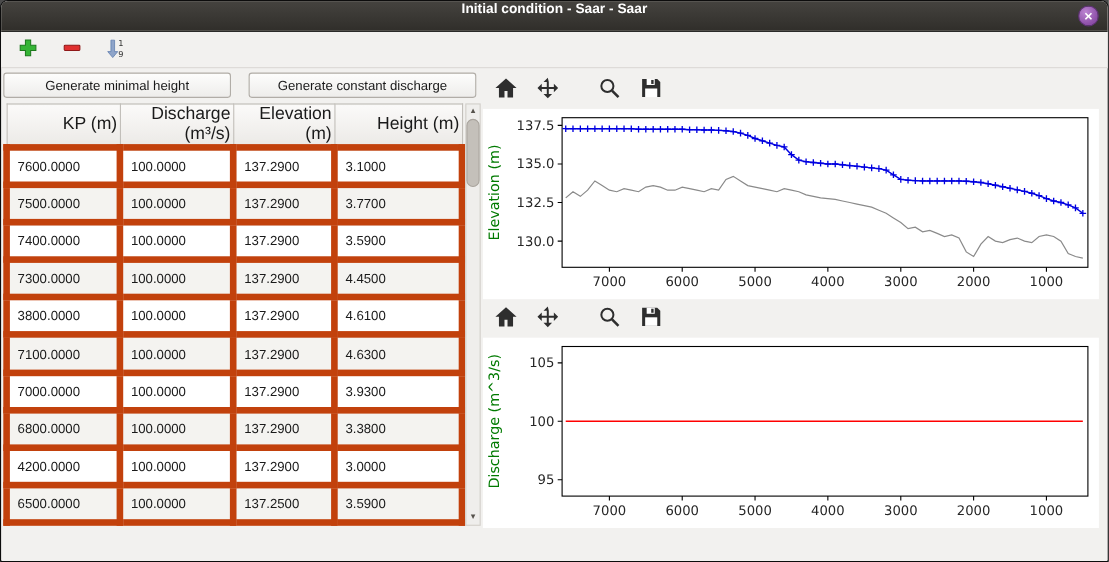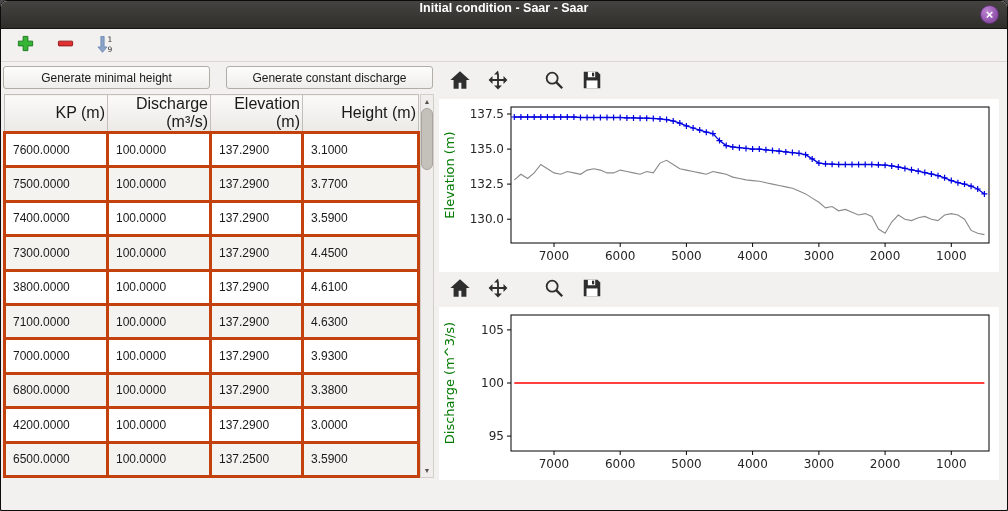--- a/index.html
+++ b/index.html
@@ -53,21 +53,21 @@
   }
   .table-area { display:flex; height:386px; }
   table { border-collapse:collapse; table-layout:fixed; width:414px; height:384px; }
   th {
     height:34px; font-weight:normal; font-size:16px; text-align:right;
     background:linear-gradient(#fbfaf9,#eceae7);
     border:1px solid #c2bfba; padding:0 2px;
   }
   td {
     height:30px; font-size:12px; padding:0 2px 0 7px;
-    border:3px solid #c2410c; background:#ffffff;
+    border:6px solid #c2410c; background:#ffffff;
     white-space:nowrap; overflow:hidden;
   }
   tbody tr:nth-child(even) td { background:#f4f3f0; }
   
   .vscroll {
     width:16px; height:384px; margin-left:0;
     background:#efeeec; border:1px solid #d2cfca;
     display:flex; flex-direction:column; align-items:center;
   }
   .scroll-arrow { height:13px; font-size:7px; color:#56524c; display:flex; align-items:center; justify-content:center; width:100%; }

